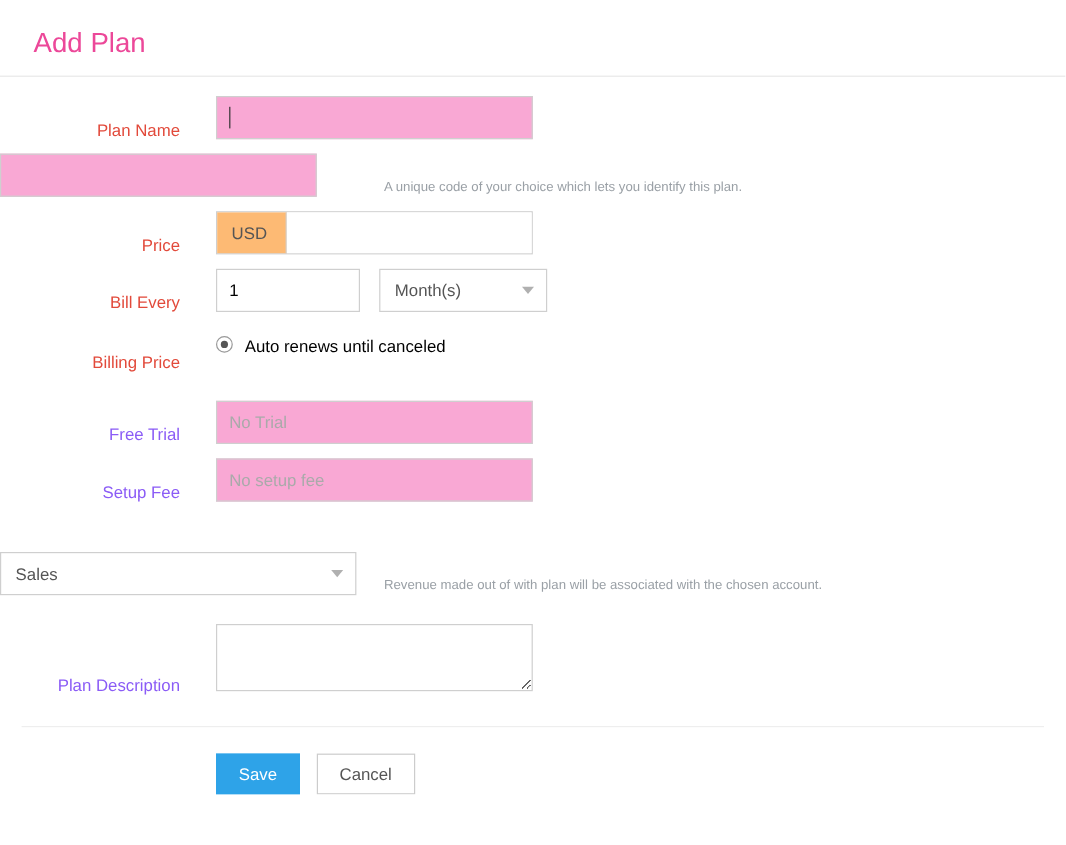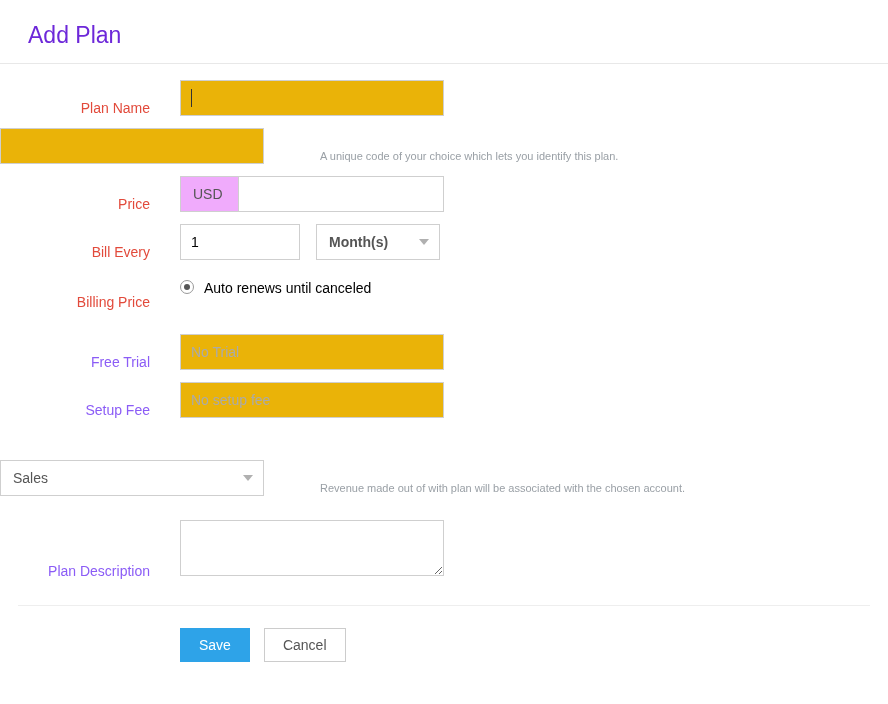--- a/index.html
+++ b/index.html
@@ -12,21 +12,21 @@
     width: 888px;
   }
   .header {
     padding: 22px 28px 14px 28px;
     border-bottom: 1px solid #e8e8e8;
   }
   .header h1 {
     margin: 0;
     font-size: 23px;
     font-weight: 400;
-    color: #6d28d9;
+    color: #ec4899;
   }
   .form {
     padding-top: 10px;
   }
   .row {
     display: flex;
     align-items: flex-end;
     padding: 6px 0;
     min-height: 44px;
   }
@@ -52,33 +52,33 @@
     line-height: 1.5;
     color: #9aa0a6;
   }
   .txt {
     width: 264px;
     height: 36px;
     padding: 6px 10px;
     border: 1px solid #cfcfcf;
     font-size: 14px;
     color: #333;
-    background: #eab308;
+    background: #f9a8d4;
   }
   .txt::placeholder { color: #aaa; }
 
   .price-wrap {
     display: flex;
     width: 264px;
     height: 36px;
     border: 1px solid #cfcfcf;
   }
   .currency {
     width: 58px;
-    background: #f0abfc;
+    background: #fdba74;
     border-right: 1px solid #cfcfcf;
     display: flex;
     align-items: center;
     padding-left: 12px;
     color: #555;
     font-size: 14px;
   }
   .price-wrap input {
     flex: 1;
     border: none;
@@ -101,22 +101,22 @@
     border: 1px solid #cfcfcf;
     background: #fff;
     display: flex;
     align-items: center;
     padding-left: 12px;
     padding-right: 28px;
     color: #555;
     font-size: 14px;
     cursor: pointer;
   }
-  .select-wrap.w120 { width: 124px; font-weight: bold; }
-  .select-wrap.w264 { width: 264px; }
+  .select-wrap.w120 { width: 140px; }
+  .select-wrap.w264 { width: 297px; }
   .select-wrap .arrow {
     position: absolute;
     right: 10px;
     top: 50%;
     transform: translateY(-50%);
     width: 0; height: 0;
     border-left: 5px solid transparent;
     border-right: 5px solid transparent;
     border-top: 6px solid #b0b0b0;
   }

